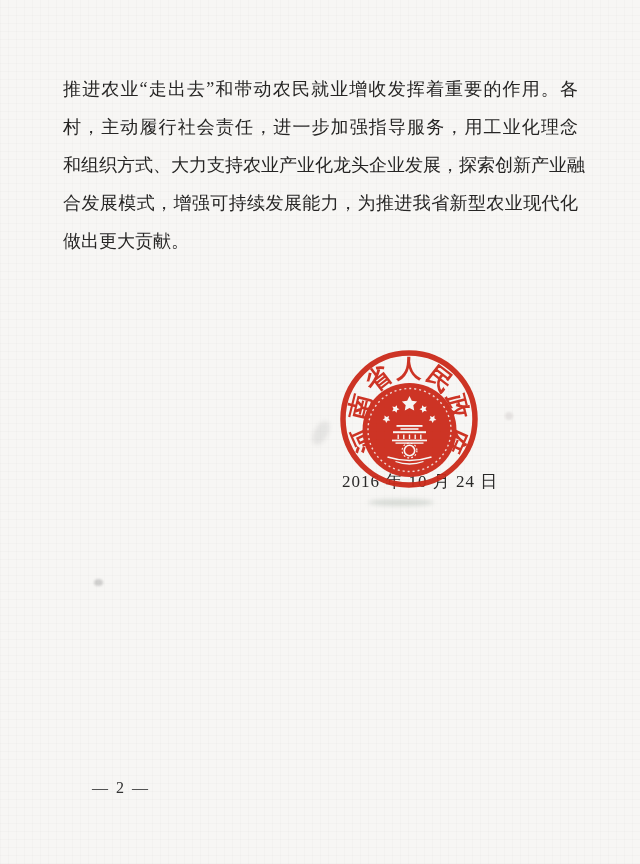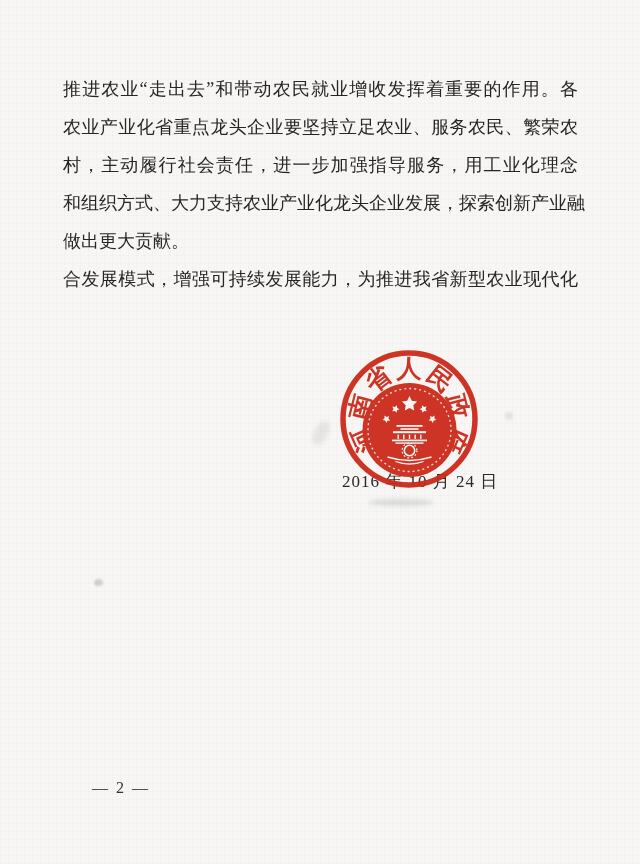--- a/index.html
+++ b/index.html
@@ -59,25 +59,24 @@
   .smudge-d{left:505px;top:412px;width:8px;height:8px;border-radius:50%;
     background:rgba(160,150,150,0.20);filter:blur(1px);}
 </style>
 </head>
 <body>
 
 <div class="page">
 
   <div class="body-text">
     <div class="line">推进农业“走出去”和带动农民就业增收发挥着重要的作用。各</div>
-    <div class="line">农业产业化省重点龙头企业要坚持立足农业、服务农民、繁荣农</div>
     <div class="line">村，主动履行社会责任，进一步加强指导服务，用工业化理念</div>
     <div class="line">和组织方式、大力支持农业产业化龙头企业发展，探索创新产业融</div>
+    <div class="line">合发展模式，增强可持续发展能力，为推进我省新型农业现代化</div>
     <div class="line last">做出更大贡献。</div>
-    <div class="line">合发展模式，增强可持续发展能力，为推进我省新型农业现代化</div>
   </div>
 
   <div class="doc-date">2016 年 10 月 24 日</div>
 
   <svg class="seal-svg" viewBox="-73 -73 146 146">
 
     <circle r="66" fill="none" stroke-width="5.5" style="stroke:var(--seal-color,#cb2a1a)"></circle>
 
     <g text-anchor="middle">
       <text class="seal-char" transform="rotate(-114) translate(0,-42)">河</text>

